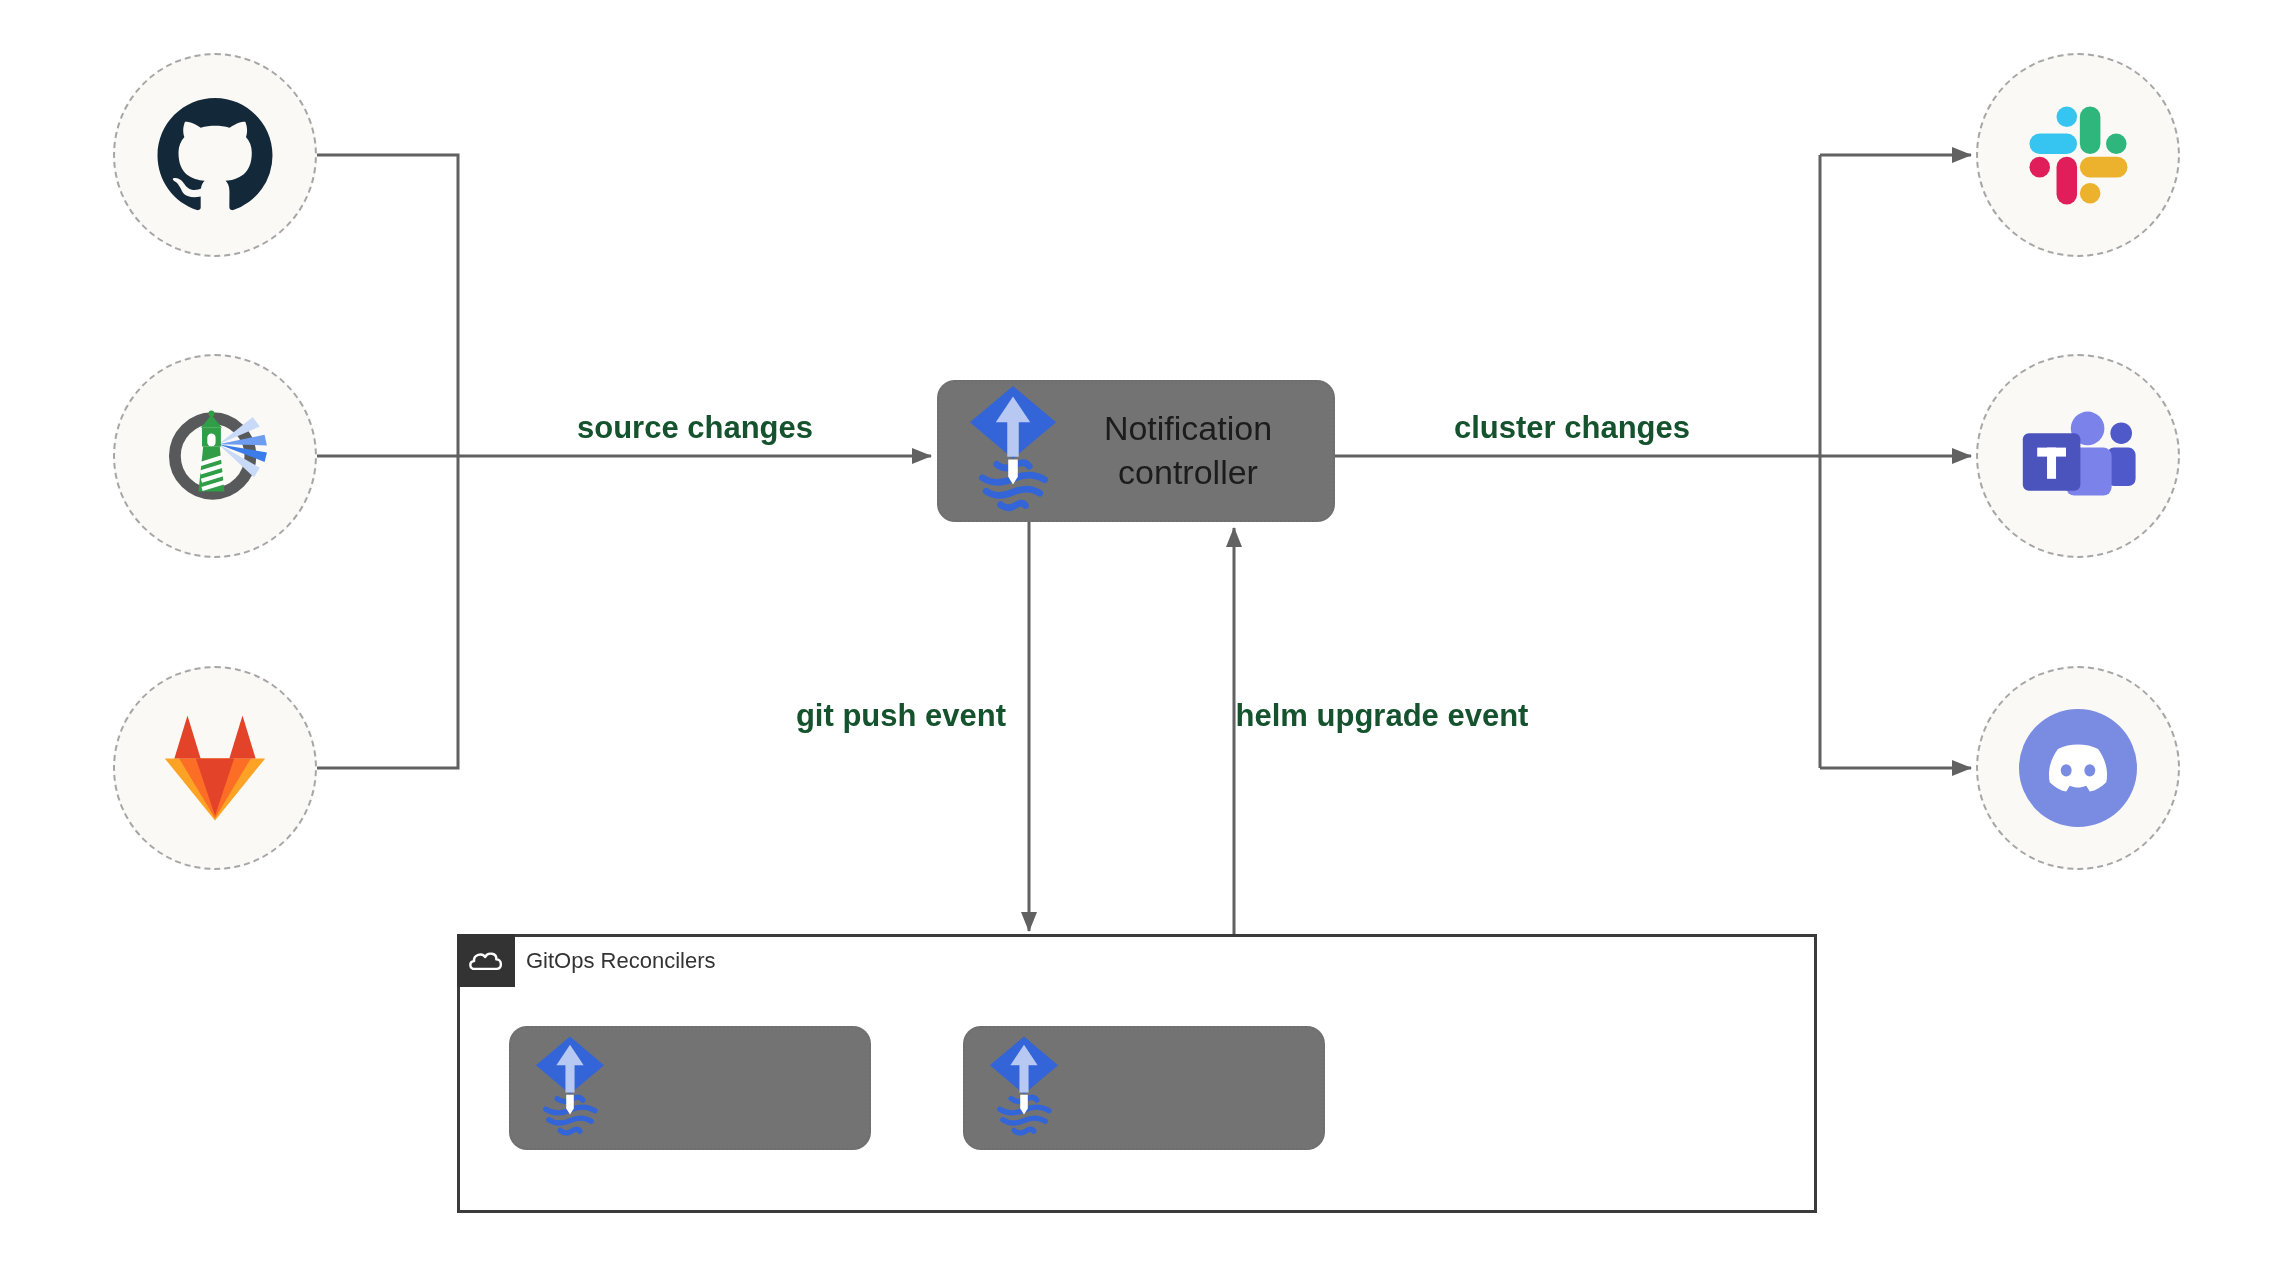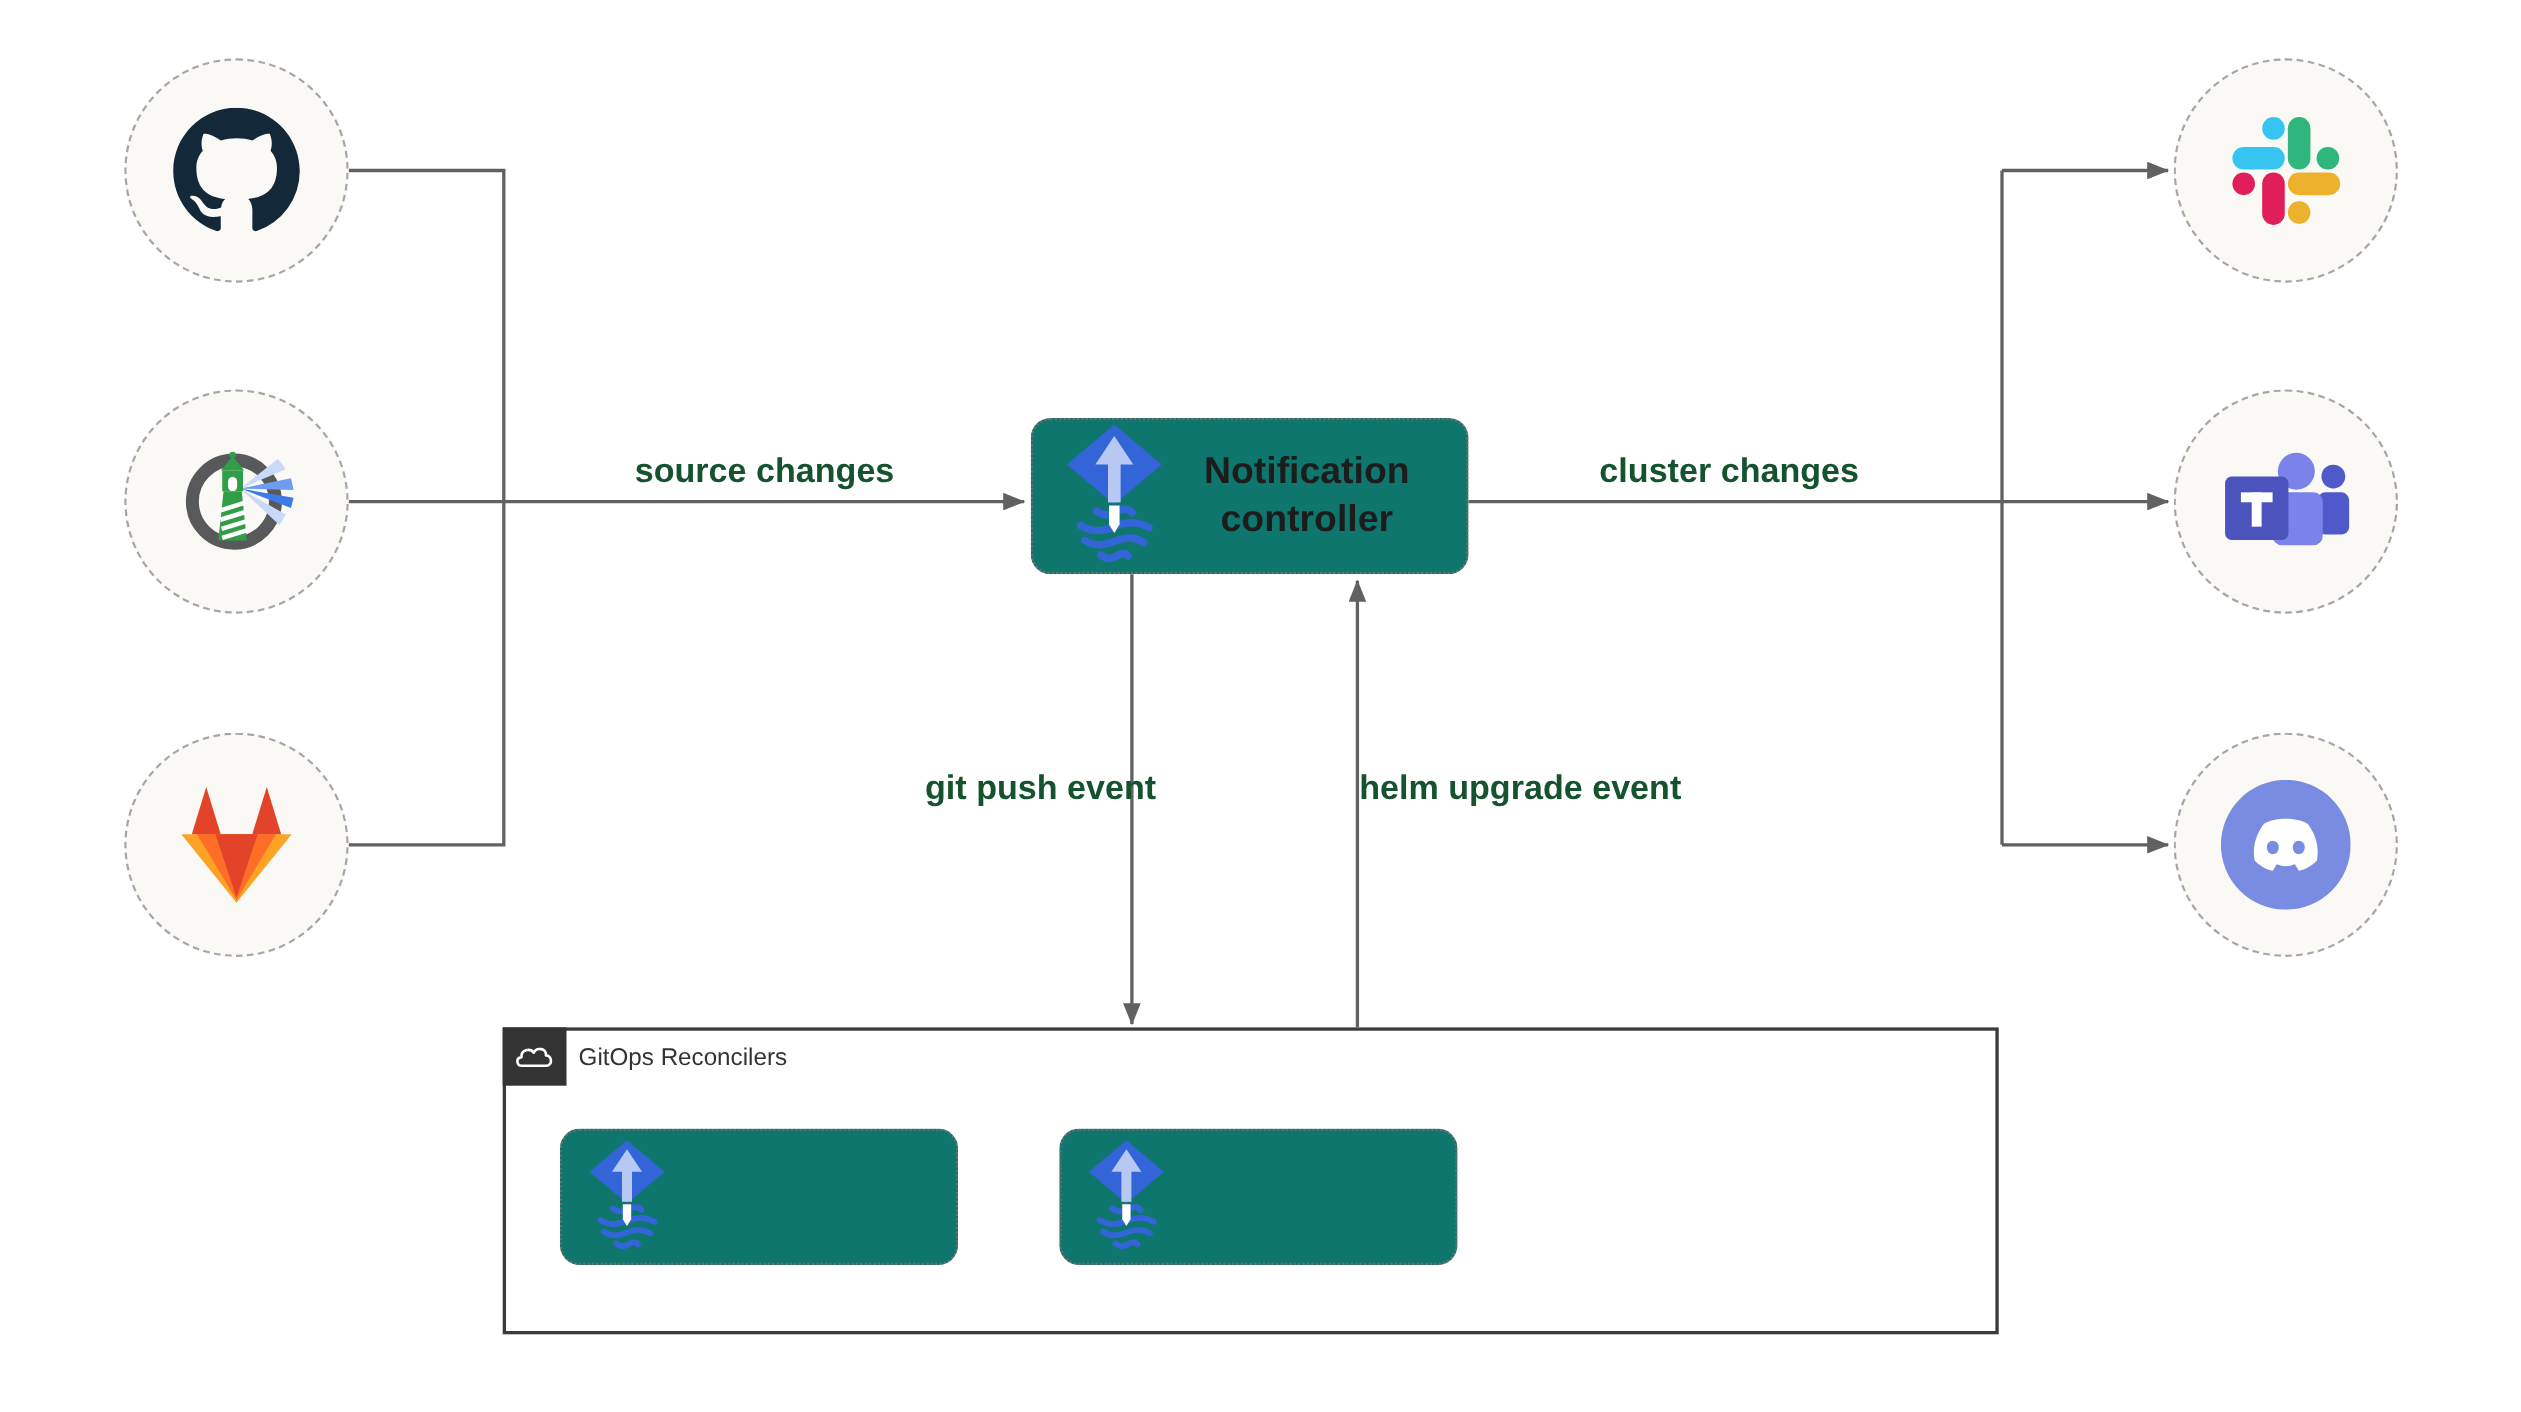--- a/index.html
+++ b/index.html
@@ -7,22 +7,22 @@
   .canvas{position:relative;width:2292px;height:1284px;background:#ffffff;overflow:hidden;}
   svg.wires{position:absolute;left:0;top:0;width:2292px;height:1284px;}
 
   
   .brand-circle{position:absolute;width:204px;height:204px;border-radius:50%;
     background:#faf9f6;border:2px dashed #a6a6a6;box-sizing:border-box;
     display:flex;align-items:center;justify-content:center;}
   .brand-circle svg{display:block;}
 
   
-  .node{position:absolute;background:#0f766e;border:2px dotted #6e6e6e;border-radius:18px;
-    box-sizing:border-box;display:flex;align-items:center;font-weight:bold;}
+  .node{position:absolute;background:#737373;border:2px dotted #6e6e6e;border-radius:18px;
+    box-sizing:border-box;display:flex;align-items:center;}
   .node .flux-wrap{flex:0 0 auto;display:flex;align-items:center;justify-content:center;}
   .node.big .flux-wrap{width:100px;height:134px;margin-left:24px;}
   .node.small .flux-wrap{width:78px;height:106px;margin-left:20px;}
   .flux-wrap svg{width:100%;height:100%;}
   .node .label{flex:1 1 auto;text-align:center;color:#1c1c1c;line-height:1.28;}
   .node.big .label{font-size:34px;padding:0 26px 0 6px;}
   .node.small .label{font-size:31px;padding:0 20px 0 4px;}
   .node .label span{display:inline-block;max-width:210px;}
 
   
@@ -119,21 +119,21 @@
     <rect x="44" y="38" width="12" height="38" fill="#b7c8f2"></rect>
   </svg>
 </div>
     <div class="label">
       <span>Notification controller</span>
     </div>
   </div>
 
   <div class="edge-label" style="left:695px;top:428px;">source changes</div>
   <div class="edge-label" style="left:1572px;top:428px;">cluster changes</div>
-  <div class="edge-label" style="left:901px;top:716px;margin-left:45px;">git push event</div>
+  <div class="edge-label" style="left:901px;top:716px;">git push event</div>
   <div class="edge-label" style="left:1382px;top:716px;">helm upgrade event</div>
 
   <div class="brand-circle" style="left:1976px;top:53px;">
     <svg width="112" height="112" viewBox="0 0 24 24">
       <g fill="#36c5f0">
         <rect x="7.4" y="1.6" width="4.4" height="4.4" rx="2.2"></rect>
         <rect x="1.6" y="7.4" width="10.2" height="4.4" rx="2.2"></rect>
       </g>
       <g fill="#2eb67d">
         <rect x="12.4" y="1.6" width="4.4" height="10.2" rx="2.2"></rect>

